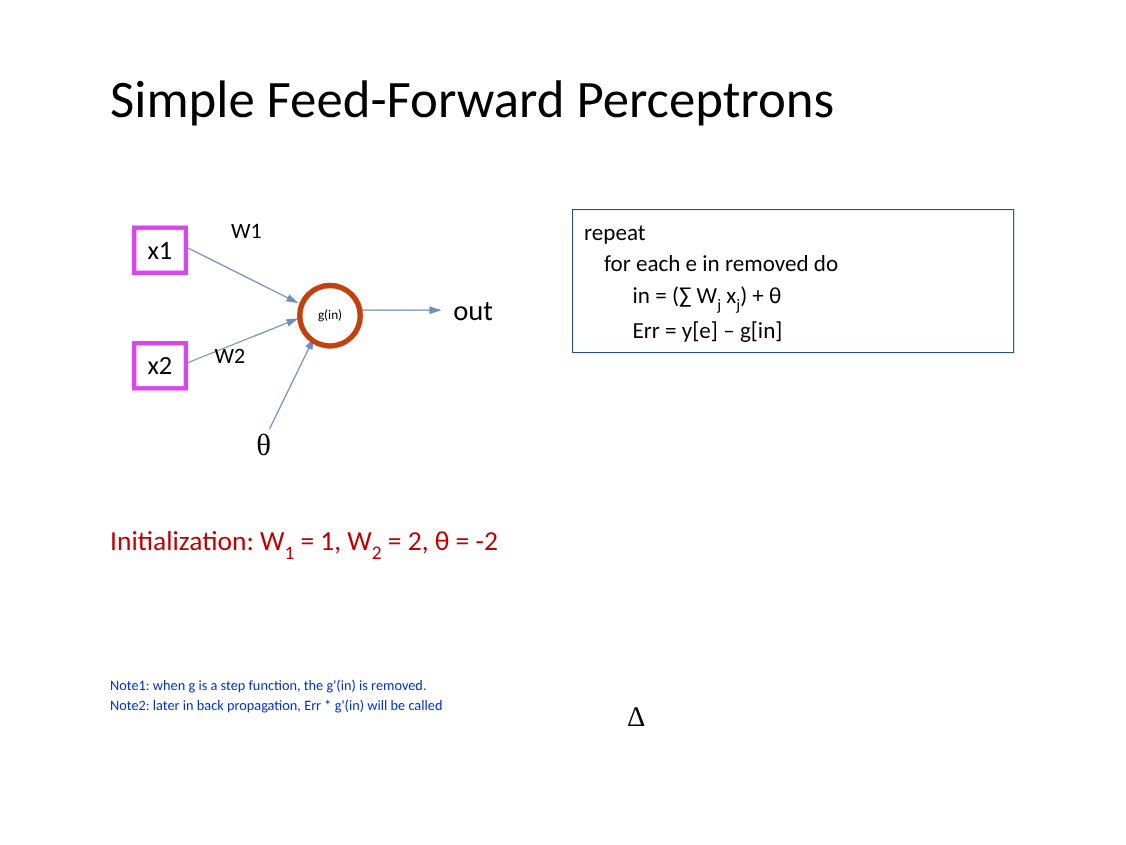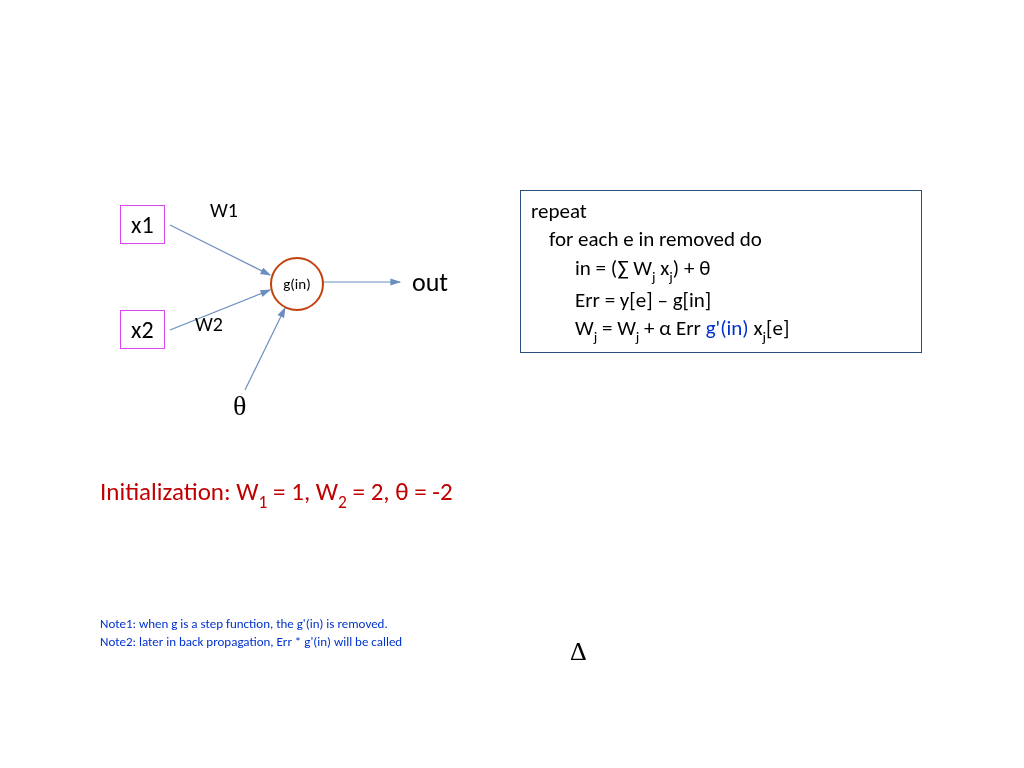--- a/index.html
+++ b/index.html
@@ -27,36 +27,36 @@
   
   .diagram {
     position: absolute;
     left: 100px;
     top: 190px;
     width: 400px;
     height: 260px;
   }
   .node-box {
     position: absolute;
-    border: 1px solid #d946ef;
+    border: 4px solid #d946ef;
     background: #fff;
     padding: 4px 10px;
     font-size: 24px;
   }
   .circle-node {
     position: absolute;
     width: 50px;
     height: 50px;
-    border: 2px solid #c2410c;
+    border: 5px solid #c2410c;
     border-radius: 50%;
     background: #fff;
     display: flex;
     align-items: center;
     justify-content: center;
-    font-size: 15px;
+    font-size: 12px;
   }
   .lbl {
     position: absolute;
     font-size: 20px;
   }
   .theta {
     position: absolute;
     font-size: 28px;
     font-family: "Times New Roman", serif;
   }
@@ -109,20 +109,21 @@
     font-family: "Times New Roman", serif;
     font-size: 26px;
     color: #000;
   }
 </style>
 </head>
 <body>
 
 <div class="slide">
 
+  <div class="title">Simple Feed-Forward Perceptrons</div>
 
   <div class="diagram">
     <svg class="arrows">
       <defs>
         <marker id="ah" markerWidth="10" markerHeight="10" refX="8" refY="3" orient="auto">
           <path d="M0,0 L9,3 L0,6 Z" fill="#6c8ebf"></path>
         </marker>
       </defs>
 
       <line x1="70" y1="35" x2="170" y2="85" stroke="#6c8ebf" stroke-width="1.2" marker-end="url(#ah)"></line>
@@ -149,23 +150,20 @@
     <div class="out-lbl" style="left:312px; top:76px;text-align:right;">out</div>
   </div>
 
   <div class="algo-box">
     <div>repeat</div>
     <div class="indent1">for each e in removed do</div>
     <div class="indent2">
       <span>in = (∑ W</span><span class="sub">j</span><span> x</span><span class="sub">j</span><span>) + θ</span>
     </div>
     <div class="indent2">Err = y[e] – g[in]</div>
-    <div class="indent2">
-      <span>W</span><span class="sub">j</span><span> = W</span><span class="sub">j</span><span> + α Err </span><span class="g-prime">g'(in)</span><span> x</span><span class="sub">j</span><span>[e]</span>
-    </div>
   </div>
 
   <div class="examples">
     <div>
       <span>Initialization: W</span><span class="sub">1</span><span> = 1, W</span><span class="sub">2</span><span> = 2, θ = -2</span>
     </div>
   </div>
 
   <div class="notes">
     <div>Note1: when g is a step function, the g'(in) is removed.</div>

